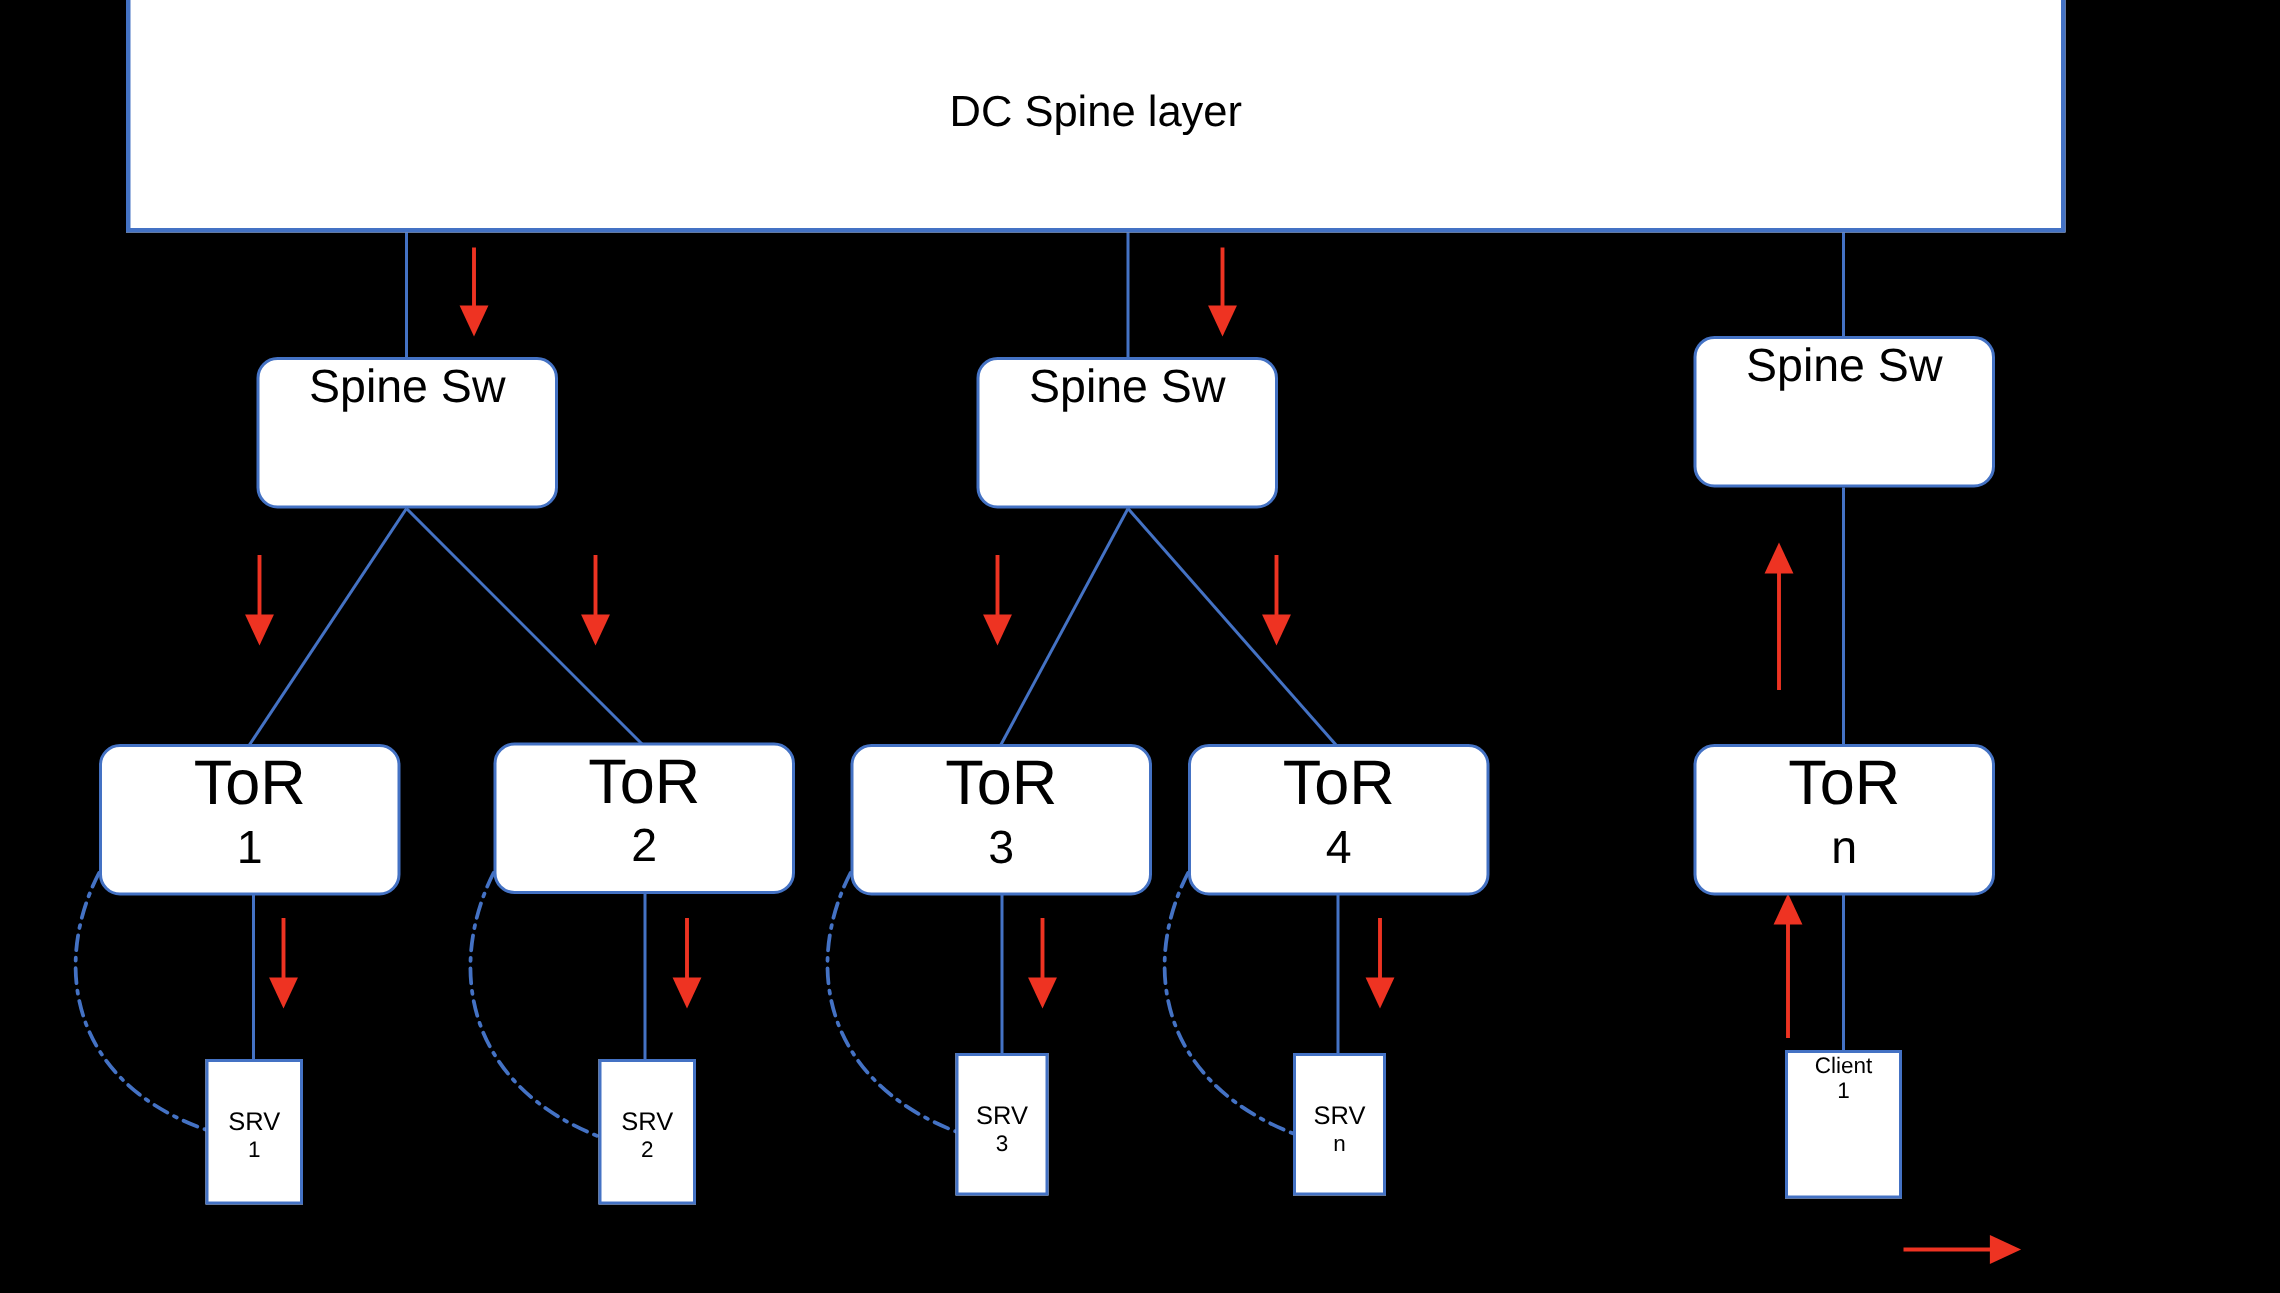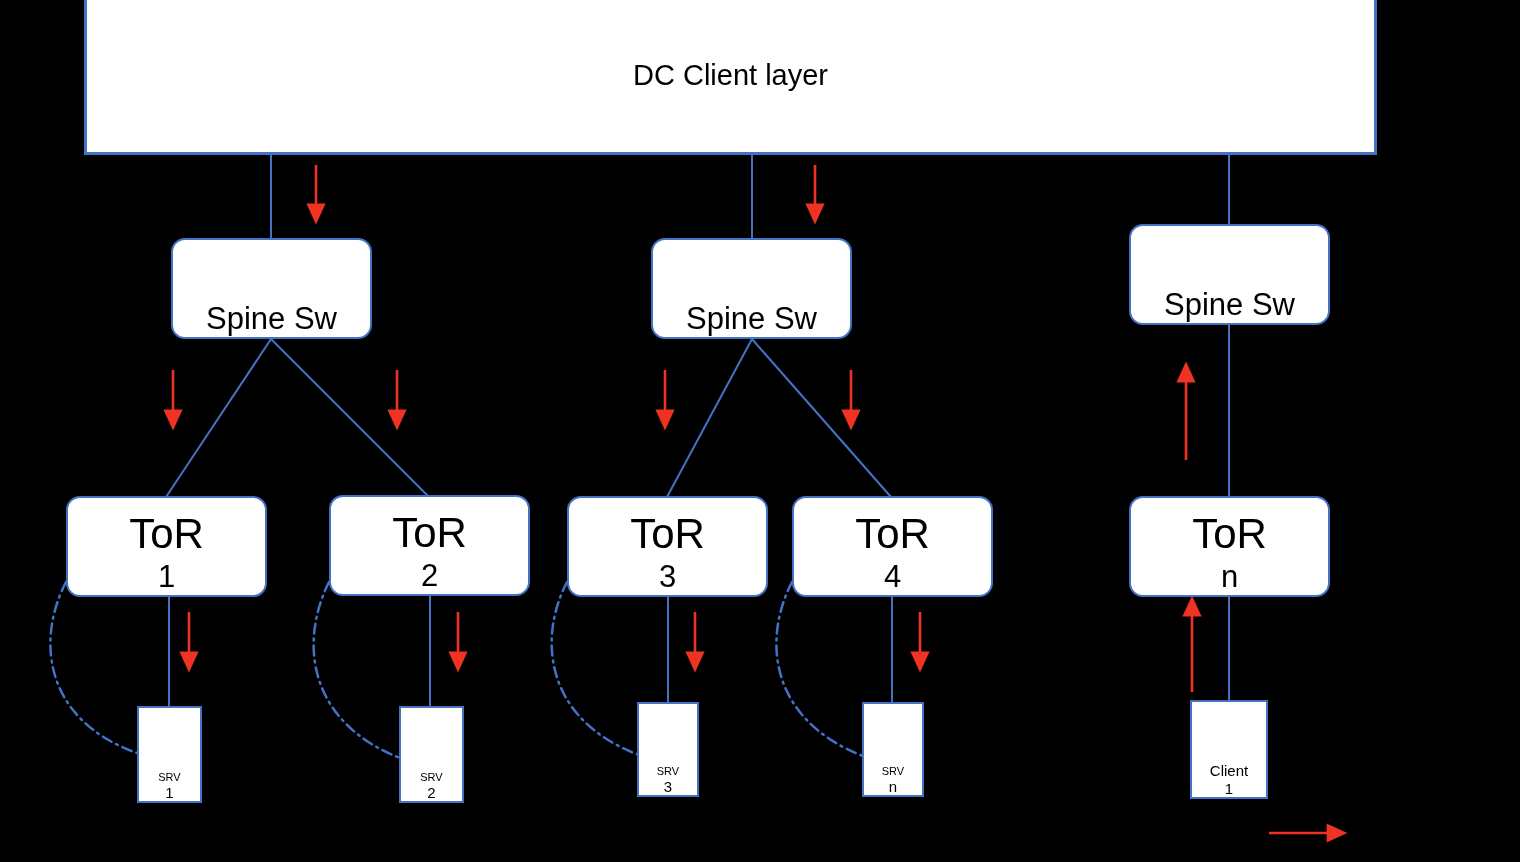--- a/index.html
+++ b/index.html
@@ -24,40 +24,40 @@
     pointer-events: none;
   }
   .node {
     position: absolute;
     background: #ffffff;
     border: 2px solid #4472c4;
     box-sizing: border-box;
     display: flex;
     flex-direction: column;
     align-items: center;
-    justify-content: flex-end;
+    justify-content: flex-start;
     color: #000000;
     text-align: center;
     line-height: 1.16;
   }
   .node.rounded { border-radius: 14px; }
   .node.fabric {
     border-radius: 0;
     border-width: 3px;
     justify-content: center;
   }
   .fabric .label-main {
     font-size: 29px;
     font-weight: 400;
   }
   .node.spine .label-main { font-size: 31px; }
   .node.tor .label-main { font-size: 42px; }
   .node.tor .label-sub { font-size: 31px; }
   .node.srv { border-radius: 0; }
-  .node.srv .label-main { font-size: 11px; }
+  .node.srv .label-main { font-size: 17px; margin-top: 30px; }
   .node.srv .label-sub { font-size: 15px; }
   .node.client { border-radius: 0; }
   .node.client .label-main { font-size: 15px; }
   .node.client .label-sub { font-size: 15px; }
 </style>
 </head>
 <body>
 
 <div id="canvas">
 
@@ -120,21 +120,21 @@
       <line x1="1186" y1="460" x2="1186" y2="372"></line>
       <line x1="1192" y1="692" x2="1192" y2="606"></line>
     </g>
 
     <g stroke="#ee3322" stroke-width="2.6" fill="none" marker-end="url(#redArrow)">
       <line x1="1269" y1="833" x2="1337" y2="833"></line>
     </g>
   </svg>
 
   <div class="node fabric" style="left:84px; top:-4px; width:1293px; height:159px;">
-    <span class="label-main">DC Client layer</span>
+    <span class="label-main">DC Spine layer</span>
   </div>
 
   <div class="node rounded spine" style="left:171px; top:238px; width:201px; height:101px;">
     <span class="label-main">Spine Sw</span>
   </div>
 
   <div class="node rounded spine" style="left:651px; top:238px; width:201px; height:101px;">
     <span class="label-main">Spine Sw</span>
   </div>
 

